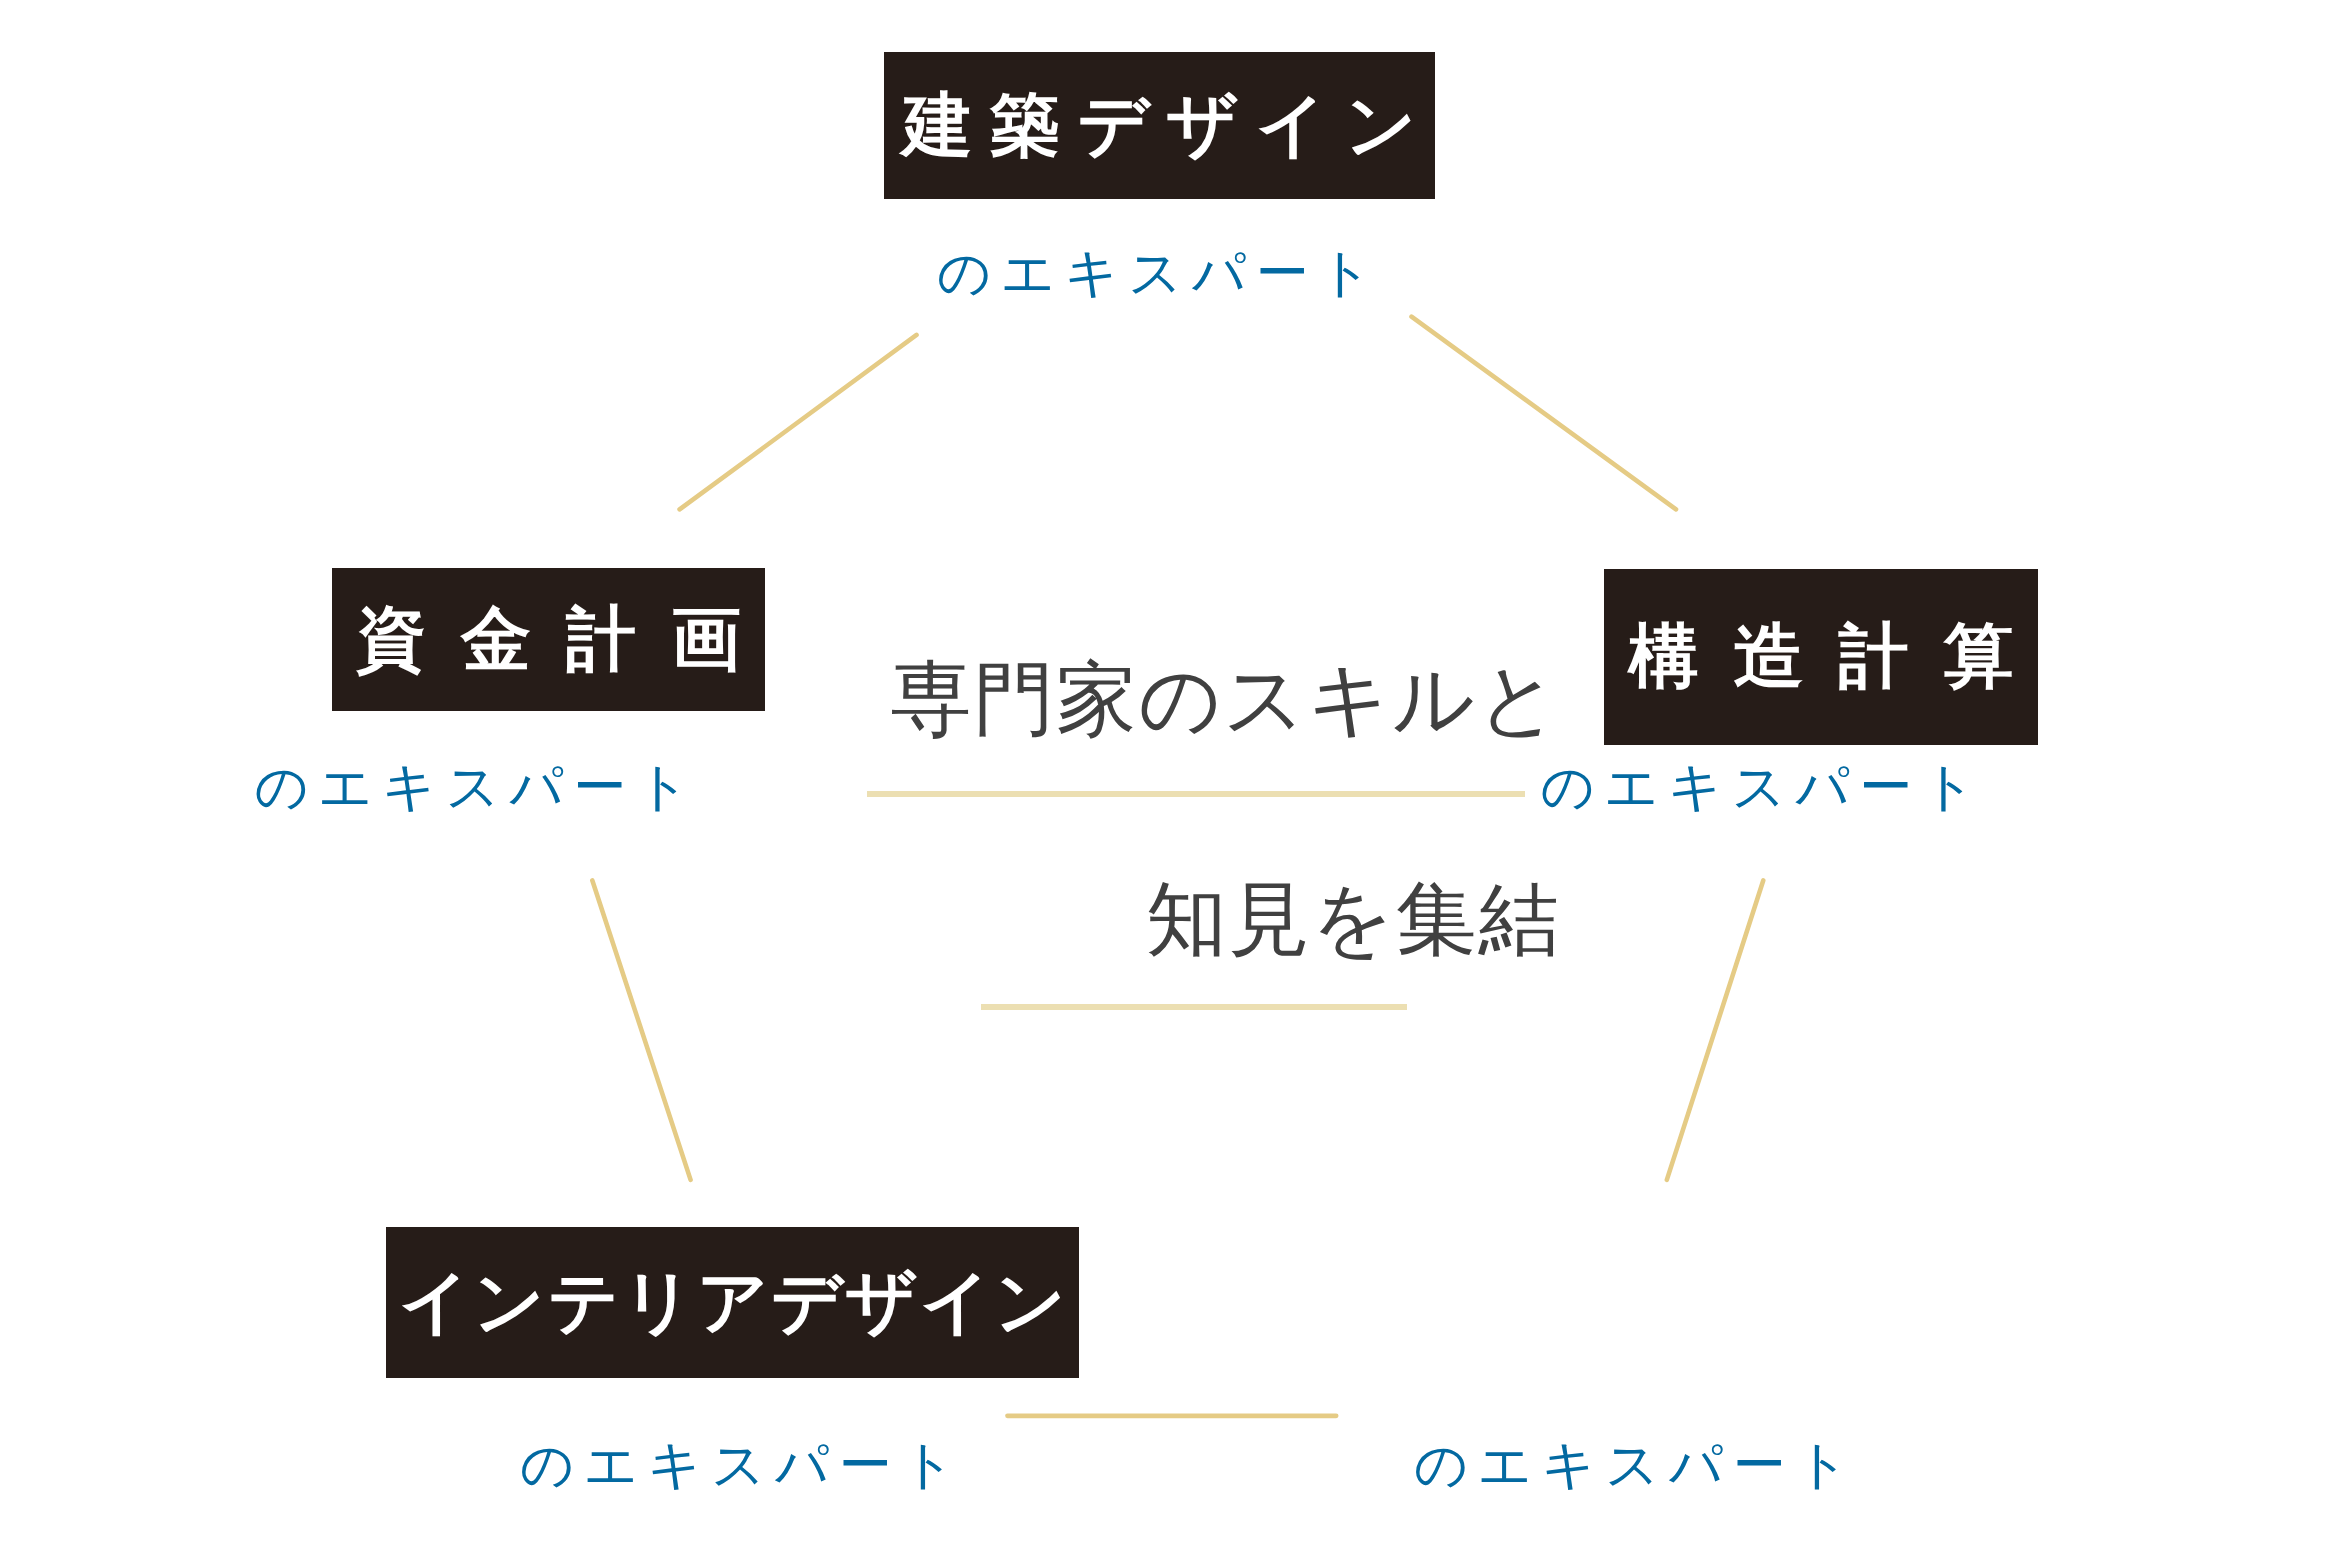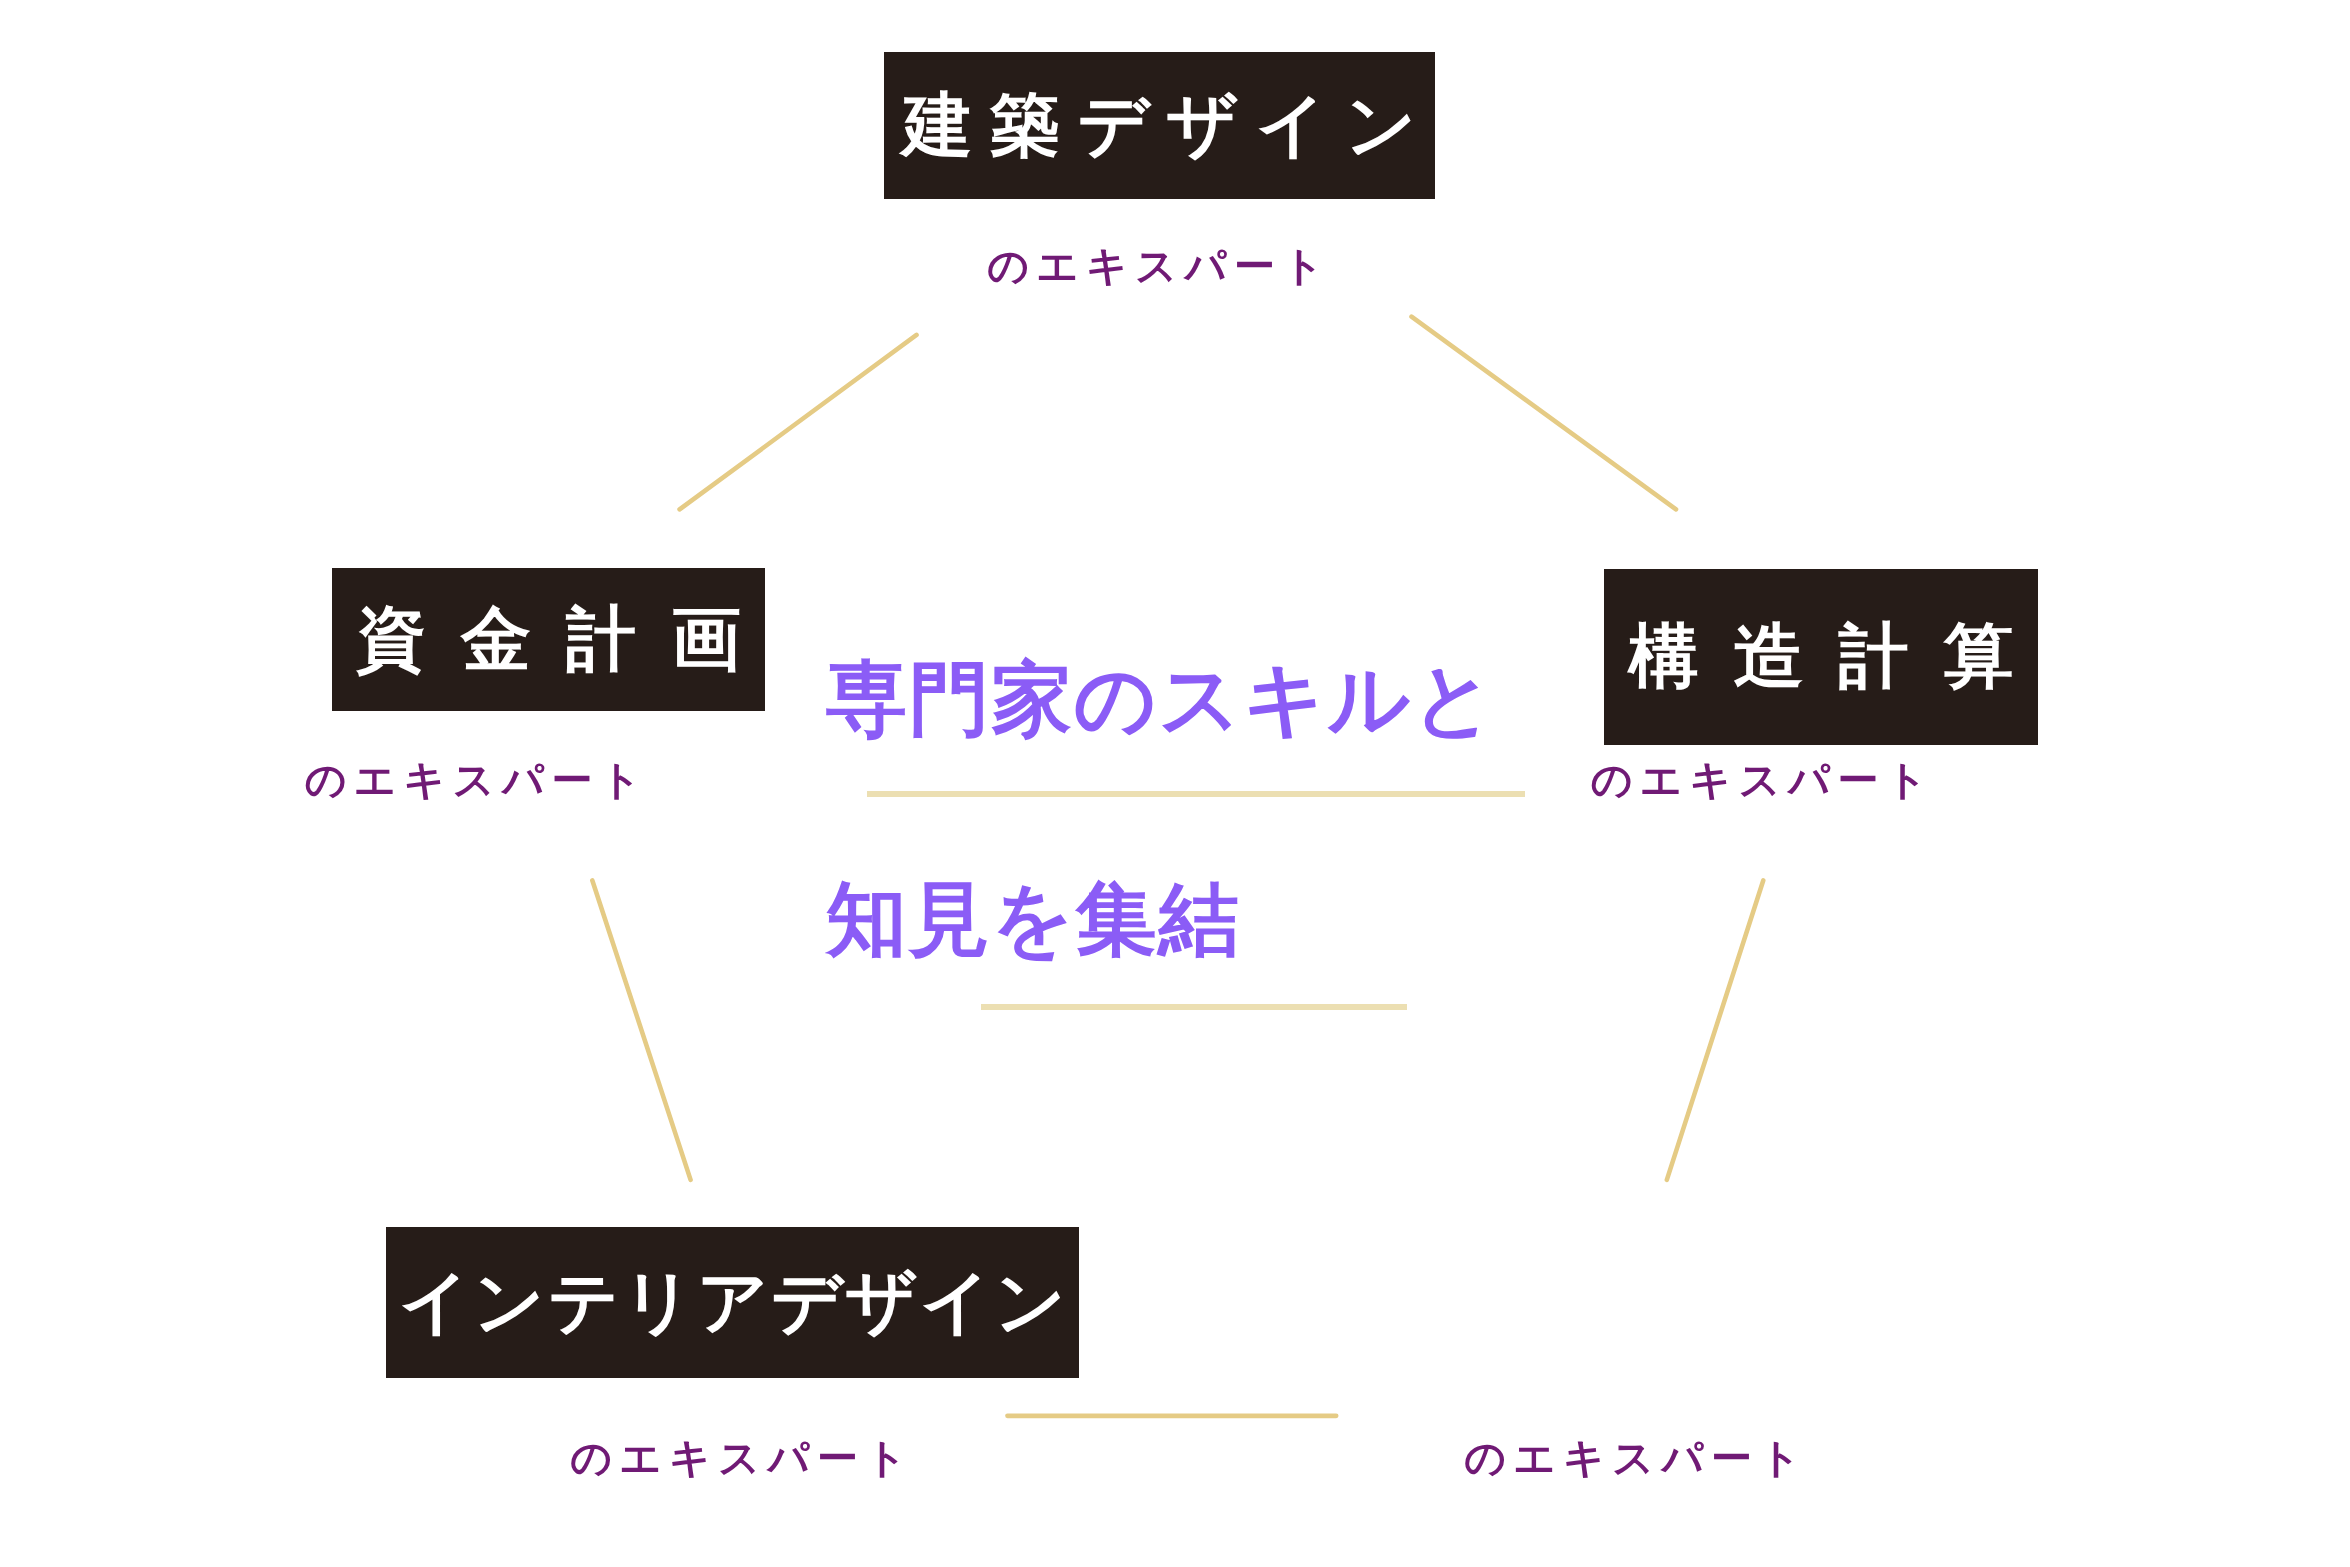--- a/index.html
+++ b/index.html
@@ -28,42 +28,42 @@
   .node-box span{display:block;}
   .box-architecture{left:884px;top:46px;width:551px;height:147px;letter-spacing:0.25em;text-indent:0.25em;}
   .box-thermal{left:332px;top:562px;width:433px;height:143px;letter-spacing:0.5em;text-indent:0.5em;}
   .box-structure{left:1604px;top:563px;width:434px;height:176px;letter-spacing:0.5em;text-indent:0.5em;}
   .box-interior{left:386px;top:1221px;width:693px;height:151px;letter-spacing:0.04em;text-indent:0.04em;}
   .box-finance{left:1387px;top:1226px;width:500px;height:149px;letter-spacing:0.7em;text-indent:0.7em;}
 
   
   .sublabel{
     position:absolute;
-    color:#701a75;
-    font-size:41px;
-    font-weight:700;
+    color:#0369a1;
+    font-size:53px;
+    font-weight:400;
     letter-spacing:0.18em;
     text-align:center;
     white-space:nowrap;
     line-height:1.15;
   }
   .sub-architecture{left:884px;top:237px;width:551px;}
   .sub-thermal{left:220px;top:751px;width:514px;}
   .sub-structure{left:1524px;top:751px;width:478px;}
   .sub-interior{left:375px;top:1429px;width:735px;}
   .sub-finance{left:1315px;top:1429px;width:643px;}
 
   
   .heading-line{
     position:absolute;
-    color:#8b5cf6;
+    color:#404040;
     font-size:81px;
-    font-weight:700;
+    font-weight:400;
     letter-spacing:0.02em;
-    text-align:left;
+    text-align:right;
     white-space:nowrap;
     line-height:1;
   }
   .heading-line1{left:826px;top:654px;width:735px;}
   .heading-line2{left:826px;top:874px;width:735px;}
   .heading-underline{
     position:absolute;
     height:6.4px;
     background:#ecdfb2;
   }

